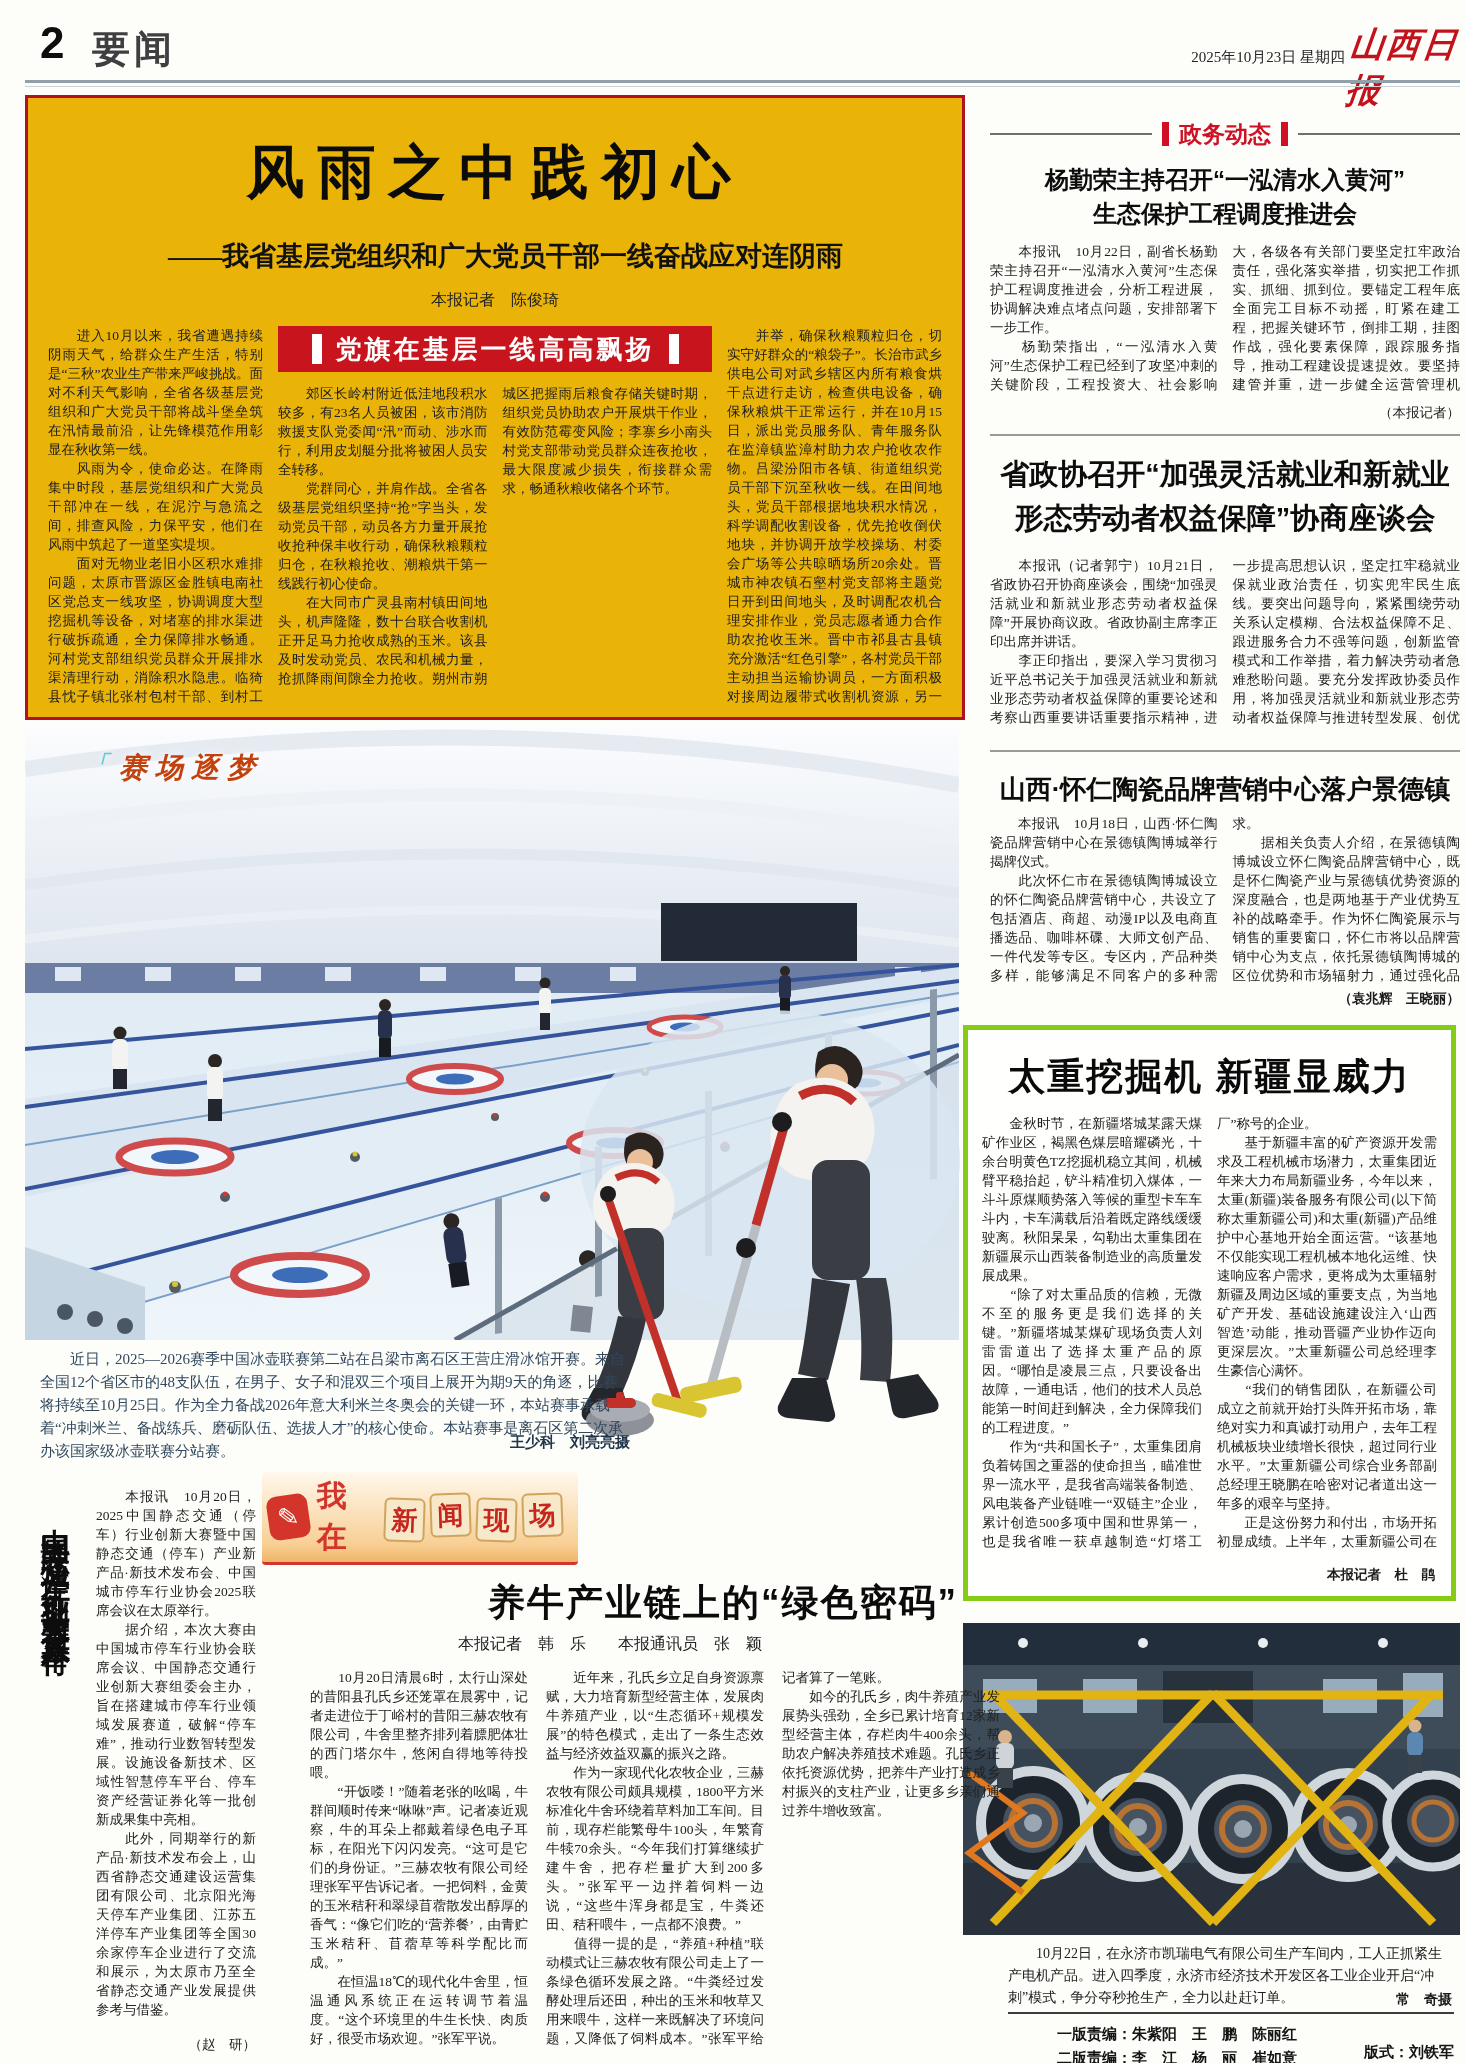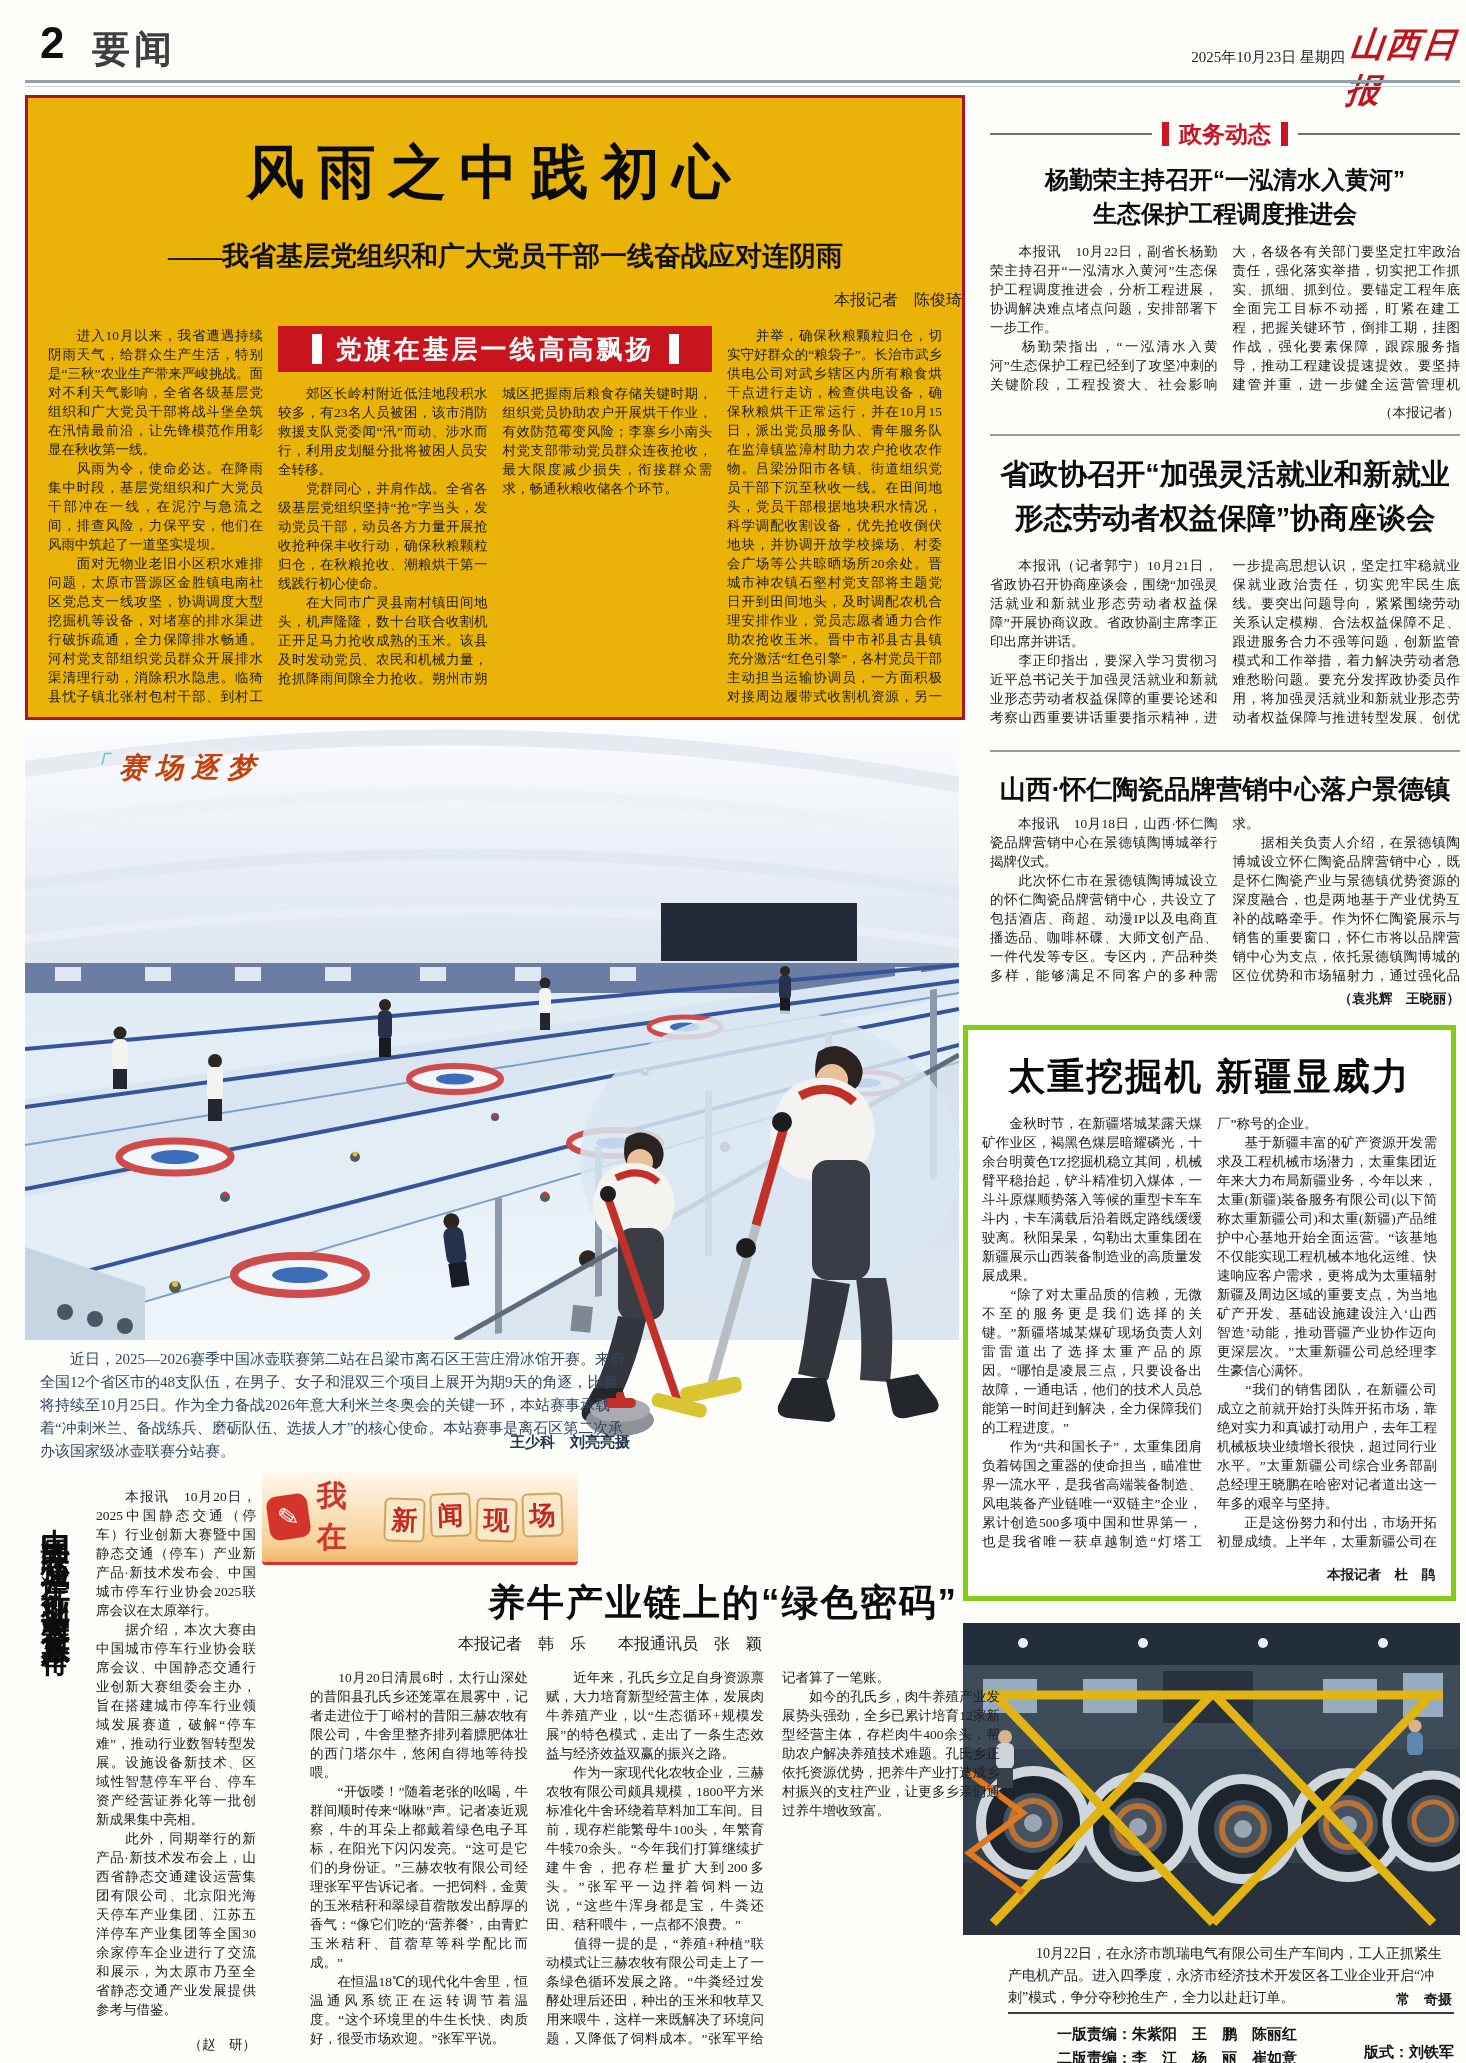--- a/index.html
+++ b/index.html
@@ -16,21 +16,21 @@
   .pagenum{font-size:44px;font-weight:900;color:#0e0e0e;}
   .secname{font-size:38px;font-weight:900;color:#3f3f42;letter-spacing:4px;}
   .dateline{font-size:15px;color:#222;}
   .masthead{font-size:34px;font-weight:900;color:#c2121c;font-style:italic;transform:skewX(-6deg);letter-spacing:2px;}
   .toprule{height:3px;background:#93a0aa;}
   .toprule2{height:1px;background:#c9d1d7;}
   
   .mainbox{border:3px solid #b01220;background:#eab308;}
   .main-title{font-size:58px;font-weight:900;letter-spacing:13px;color:#0b0b0b;text-align:center;}
   .main-sub{font-size:27px;font-weight:bold;text-align:center;color:#111;}
-  .main-byline{font-size:16px;text-align:right;color:#222;}
+  .main-byline{font-size:16px;text-align:center;color:#222;}
   .flag-banner{background:#c8151d;color:#fff;font-size:26px;font-weight:bold;letter-spacing:3px;
                text-align:center;height:46px;line-height:46px;}
   .flag-inner{border-left:10px solid #fff;border-right:10px solid #fff;padding:0 14px;display:inline-block;line-height:30px;}
   
   .sec-hd{display:flex;align-items:center;text-align:center;}
   .sec-hd .ln{flex:1;height:2px;background:#6f6f6f;}
   .sec-hd .lb{color:#ce1125;font-size:23px;font-weight:900;margin:0 10px;padding:0 10px;
               border-left:7px solid #ce1125;border-right:7px solid #ce1125;line-height:24px;}
   .rt-title{font-weight:900;text-align:center;color:#0d0d0d;}
   .divider{height:2px;background:#9a9a9a;}

